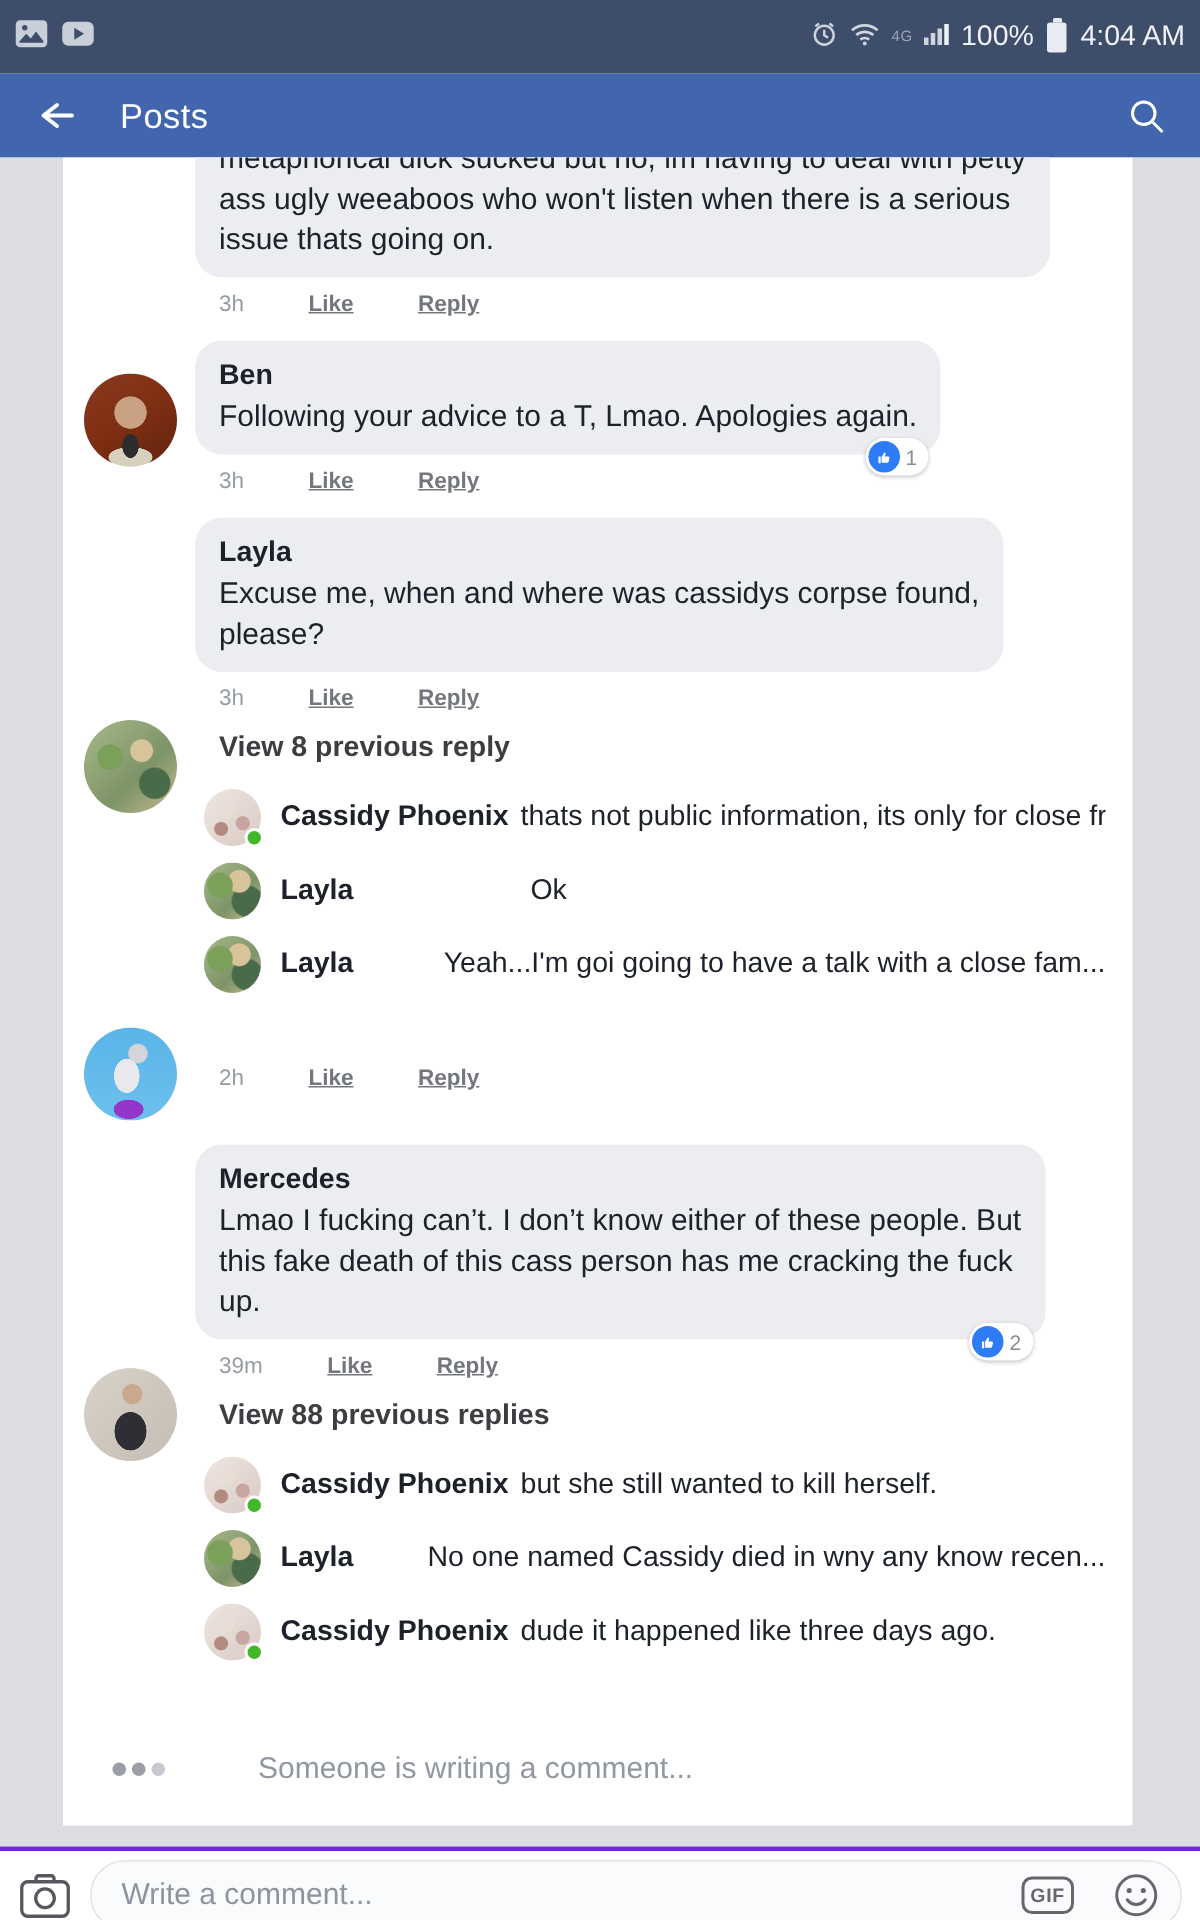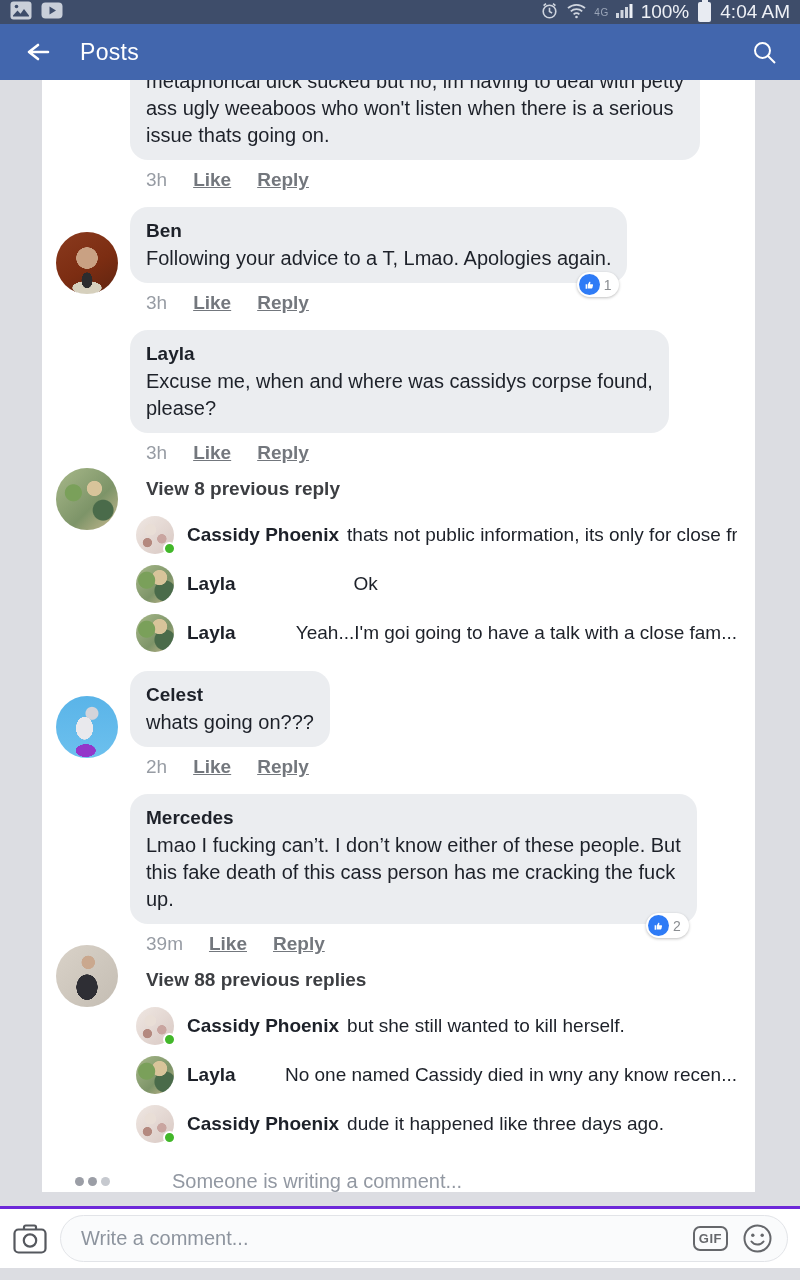--- a/index.html
+++ b/index.html
@@ -1,20 +1,20 @@
 <!DOCTYPE html>
 <html><head>
 <meta charset="utf-8">
 <style>
   * { box-sizing: border-box; margin: 0; padding: 0; }
   html,body { width: 800px; height: 1280px; overflow: hidden; }
   body { font-family: "Liberation Sans", sans-serif; background: #dcdde2; color: #1d2129; }
 
   
-  .status-bar { height: 24px; background: #3e4d6a; display: flex; align-items: center; padding: 0 10px; color: #e7eaf0; }
+  .status-bar { height: 49px; background: #3e4d6a; display: flex; align-items: center; padding: 0 10px; color: #e7eaf0; }
   .sb-left { display: flex; gap: 9px; align-items: center; }
   .sb-right { margin-left: auto; display: flex; gap: 7px; align-items: center; }
   .sb-net { font-size: 10px; color: #9aa5b8; letter-spacing: .5px; }
   .sb-text { font-size: 19px; color: #eef1f6; }
   .sb-time { font-size: 19px; color: #eef1f6; margin-left: 2px; }
   .battery { width: 13px; height: 20px; position: relative; background: #e8ebf2; border-radius: 2px; margin-left: 2px; }
   .battery::before { content:""; position:absolute; top:-3px; left:3.5px; width:6px; height:3px; background:#e8ebf2; border-radius:1px 1px 0 0; }
 
   
   .app-header { height: 56px; background: #4266ad; display: flex; align-items: center; padding: 0 22px; }
@@ -27,21 +27,21 @@
           padding: 0 18px 0 14px; display: flex; flex-direction: column; }
 
   .comment { display: flex; margin-bottom: 16px; align-items: center; }
   .avatar { width: 62px; height: 62px; border-radius: 50%; flex-shrink: 0; margin-right: 12px; margin-top: 4px; }
   .no-avatar { width: 74px; flex-shrink: 0; }
   .comment-body { flex: 1; min-width: 0; }
   .bubble-wrap { position: relative; display: inline-block; max-width: 625px; }
   .bubble { background: #ebedf0; border-radius: 18px; padding: 10px 16px 11px; font-size: 20px; line-height: 27px; }
   .bubble-author { font-weight: bold; font-size: 19px; margin-bottom: 1px; }
   .bubble-text { white-space: pre-line; }
-  .meta { display: flex; gap: 26px; margin: 9px 0 0 16px; font-size: 19px; }
+  .meta { display: flex; gap: 43px; margin: 9px 0 0 16px; font-size: 15px; }
   .meta-time { color: #979ca4; }
   .meta-action { color: #73777d; font-weight: bold; cursor: pointer; text-decoration: underline; }
   .like-badge { position: absolute; right: 8px; bottom: -14px; background: #fff; border-radius: 13px;
                 box-shadow: 0 1px 3px rgba(0,0,0,.25); display: flex; align-items: center; padding: 2px 8px 2px 2px; gap: 4px; }
   .thumb-circle { width: 21px; height: 21px; border-radius: 50%; background: #2e7bf6; display: flex; align-items: center; justify-content: center; }
   .like-count { font-size: 14px; color: #8a8d91; }
 
   .view-replies { font-size: 19px; font-weight: bold; color: #3c3e42; margin: 14px 0 16px 16px; cursor: pointer; }
   .reply-row { display: flex; align-items: center; margin: 0 0 11px 6px; }
   .reply-avatar { width: 38px; height: 38px; border-radius: 50%; flex-shrink: 0; margin-right: 13px; position: relative; }
@@ -84,21 +84,21 @@
       linear-gradient(135deg, #efe7e2, #d9c9c4); }
 
   
   .composer { height: 62px; background: #fff; border-top: 3px solid #6d28d9; display: flex; align-items: center; padding: 0 12px; }
   .composer-pill { flex: 1; height: 47px; margin-left: 12px; border: 1.5px solid #e2e4e8; background: #fafbfc;
                    border-radius: 24px; display: flex; align-items: center; padding: 0 14px 0 20px; }
   .composer-input { flex: 1; border: none; outline: none; background: transparent; font-size: 20px;
                     font-family: "Liberation Sans", sans-serif; color: #1d2129; }
   .composer-input::placeholder { color: #8d949e; }
   .gif-badge { border: 2px solid #65676b; border-radius: 7px; color: #65676b; font-size: 13px; font-weight: bold;
-               padding: 3px 4px; letter-spacing: .5px; margin-right: 14px; cursor: pointer; }
+               padding: 3px 4px; letter-spacing: .5px; margin-right: 26px; cursor: pointer; }
 </style>
 </head>
 <body>
 
 <div class="status-bar">
   <div class="sb-left">
     <span>
       <svg width="22" height="19" viewBox="0 0 22 19">
           <rect x="0.5" y="0.5" width="21" height="18" rx="3" fill="#c9cfd9"></rect>
           <path d="M3 14.5l4.5-5 3 3.2 3.5-4.7 5 6.5v1H3z" fill="#3e4d6a"></path>
@@ -247,26 +247,20 @@
               <span class="redacted-gap"></span>
               <span>Yeah...I'm goi going to have a talk with a close fam...</span>
             </div>
         </div>
       </div>
     </div>
 
     <div class="comment">
       <div class="avatar av-celest"></div>
       <div class="comment-body">
-        <div class="bubble-wrap">
-          <div class="bubble">
-            <div class="bubble-author">Celest</div>
-            <div class="bubble-text">whats going on???</div>
-          </div>
-        </div>
         <div class="meta">
           <span class="meta-time">2h</span>
           <span class="meta-action">Like</span>
           <span class="meta-action">Reply</span>
         </div>
       </div>
     </div>
 
     <div class="comment">
       <div class="avatar av-mercedes"></div>

